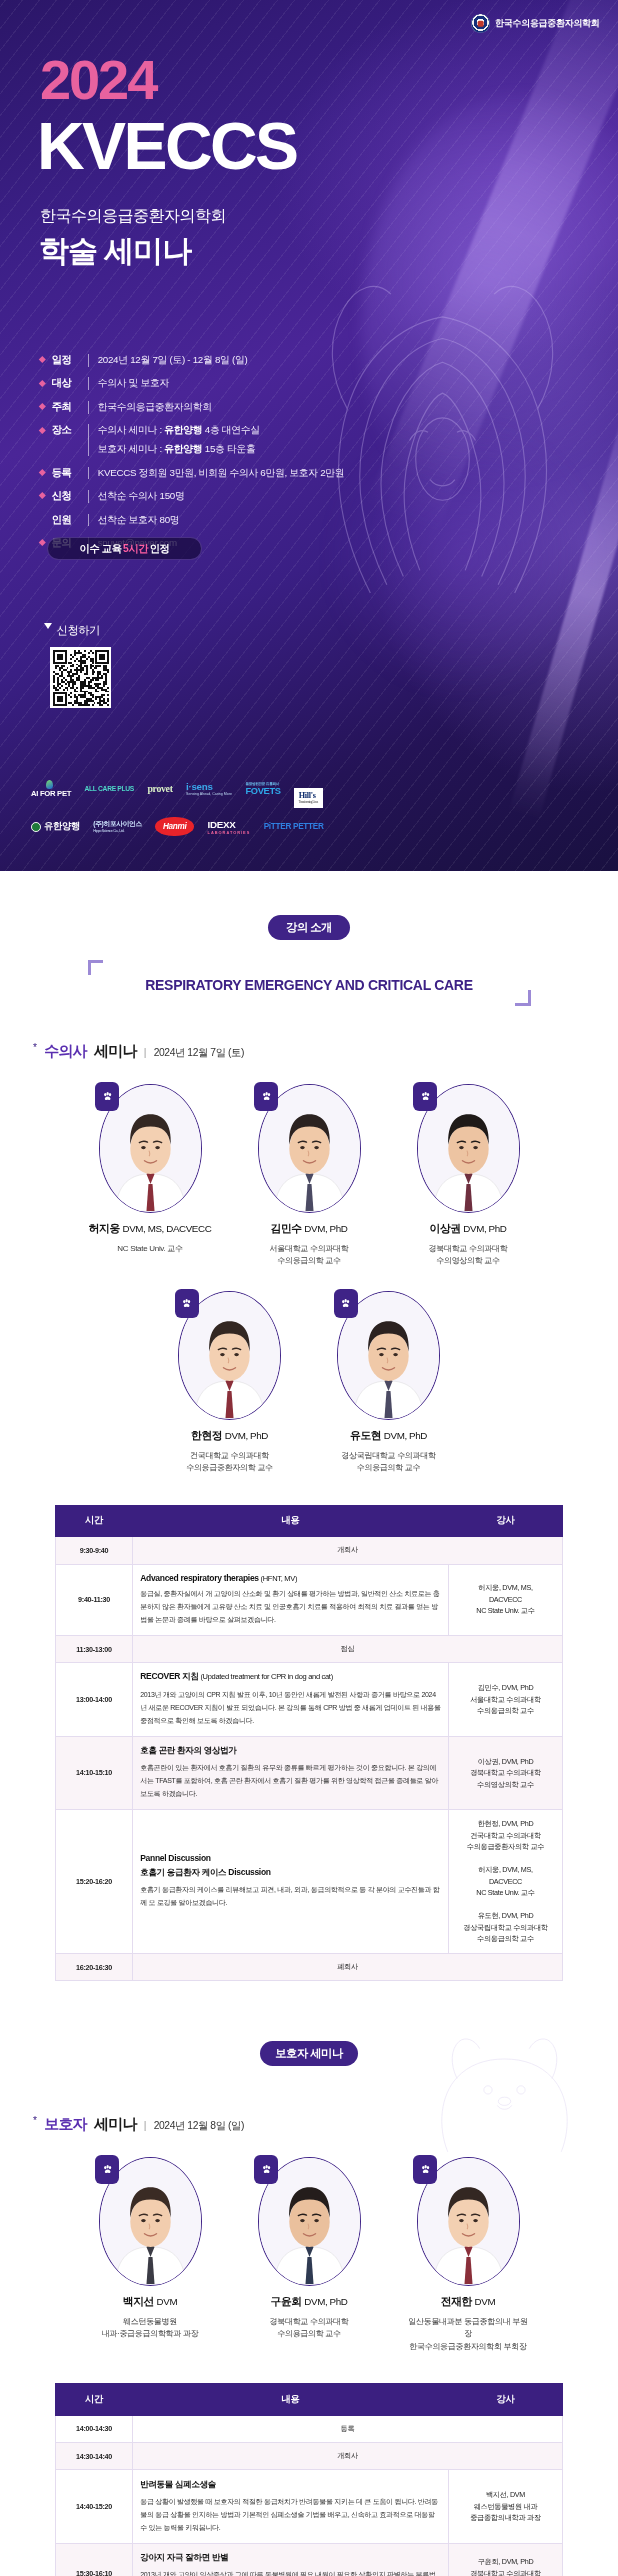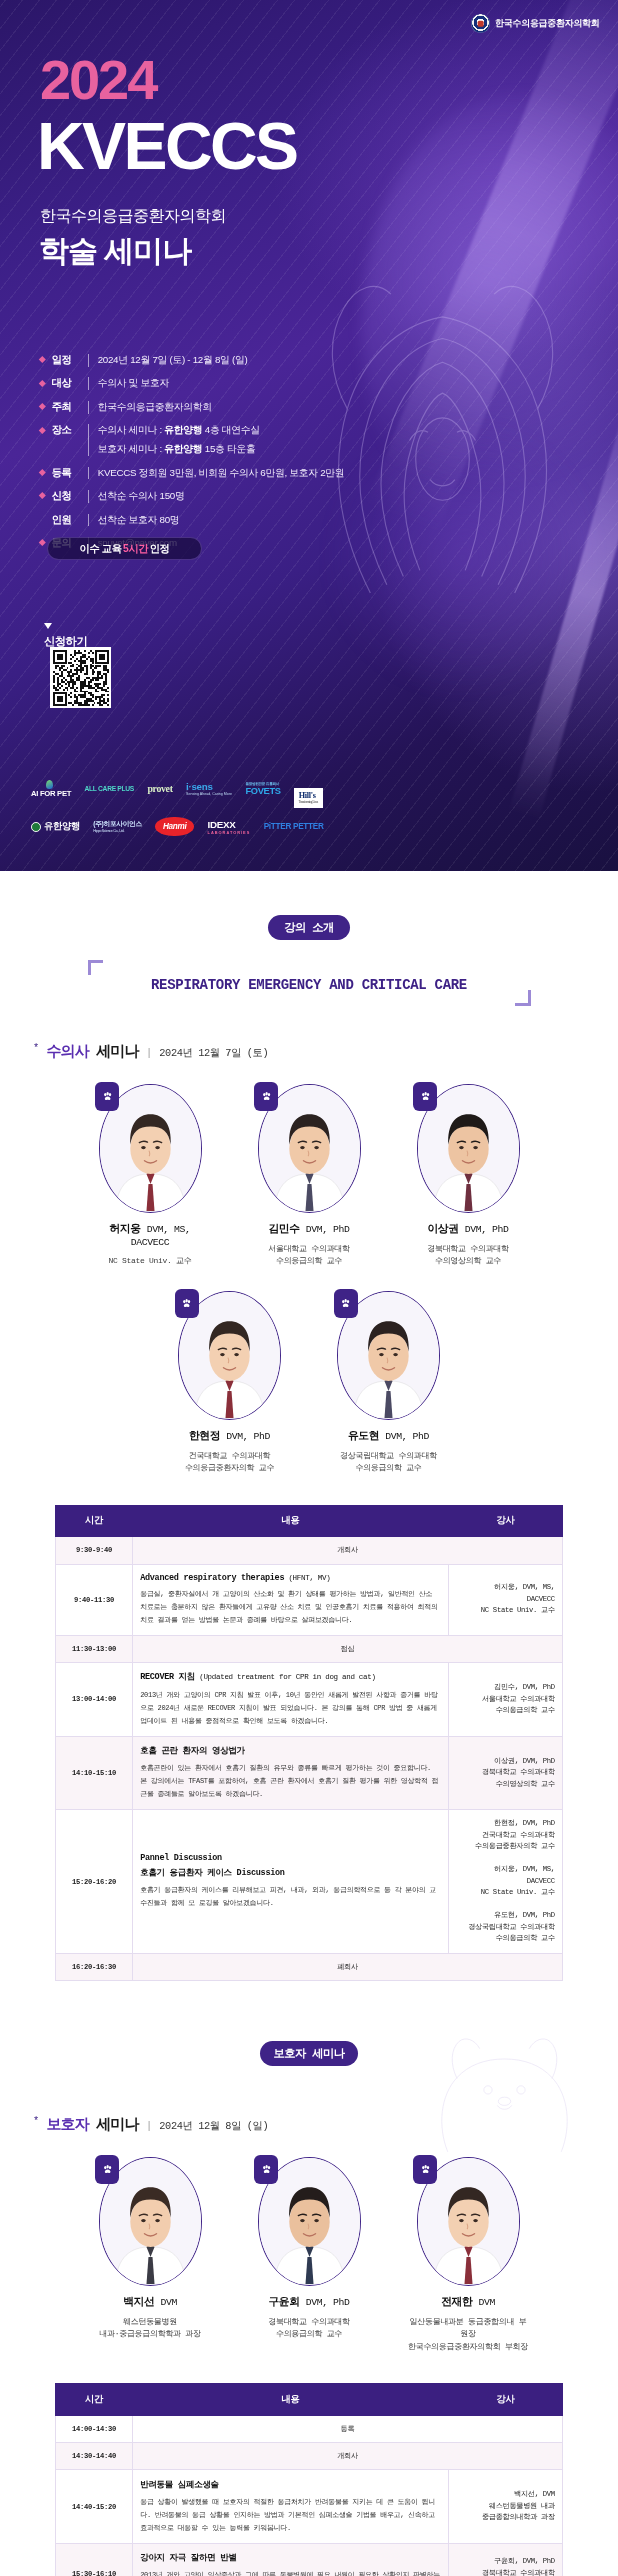--- a/index.html
+++ b/index.html
@@ -127,22 +127,22 @@
     width: 155px; height: 23px; border-radius: 12.4px;
     background: rgba(26,12,66,.78);
     border: 0.5px solid rgba(150,115,230,.35);
     display: flex; align-items: center; justify-content: center;
     color: #ffffff; font-size: 10.3px; font-weight: 600; letter-spacing: -0.4px;
   }
   .credit-pill em { font-style: normal; color: #ff5fa2; font-weight: 800; margin: 0 1.5px; }
 
   .apply-label {
     position: absolute; left: 44px; top: 623px;
-    color: #ffffff; font-size: 11.3px; font-weight: 700; letter-spacing: -0.5px;
-    display: flex; align-items: flex-start; gap: 4.6px; flex-direction: column;
+    color: #ffffff; font-size: 11.3px; font-weight: 400; letter-spacing: -0.5px;
+    display: flex; align-items: flex-start; gap: 4.6px;
   }
   .apply-label .caret {
     width: 0; height: 0; border-left: 4.6px solid transparent;
     border-right: 4.6px solid transparent; border-top: 6.2px solid #ffffff;
   }
   .qr {
     position: absolute; left: 50px; top: 647px;
     width: 61px; height: 61px; background: #ffffff; padding: 2.6px;
   }
   .qr svg { display: block; }
@@ -174,21 +174,21 @@
     background:#1f7a3a; border:1px solid #fff; margin-right:3.1px; vertical-align:-2.1px; }
   .sp-hippo { color:#cfe6ff; font-size:6.7px; }
   .sp-hippo small { display:block; font-size:3.6px; font-weight:400; }
   .sp-hanmi { background:#e8232a; color:#fff; border-radius:50%/50%; padding:3.6px 7.7px;
     font-style:italic; font-size:8.2px; }
   .sp-idexx { color:#fff; font-size:9.8px; }
   .sp-idexx small { display:block; font-size:3.9px; color:#f2649a; letter-spacing:1px; }
   .sp-pitter { color:#2f7fe0; font-size:8.2px; line-height:1; }
 
   
-  .white-sec { width: 618px; background: #fff; padding-bottom: 15.5px; font-family: Liberation Mono, monospace; }
+  .white-sec { width: 618px; background: #fff; padding-bottom: 15.5px; }
 
   .section-pill {
     margin: 44px auto 0; width: 82px; height: 25px;
     background: #3f2387; border-radius: 13.4px;
     display: flex; align-items: center; justify-content: center;
     color: #ffffff; font-size: 11.3px; font-weight: 700; letter-spacing: -0.5px;
   }
 
   .topic-wrap {
     position: relative; margin: 37px auto 0; width: 443px; text-align: center;
@@ -245,21 +245,21 @@
     padding: 8.8px 0; letter-spacing: -0.4px; border: 0.5px solid #3b1f80;
   }
   .sched td {
     border: 0.5px solid #e4dcef; padding: 8.2px 7.2px; vertical-align: middle;
     font-size: 7.2px; color: #222; letter-spacing: -0.3px;
   }
   .sched tr.alt td { background: #faf4f8; }
   .col-time { width: 77px; }
   .col-spk  { width: 114px; }
   .td-time { text-align: center; font-weight: 700; font-size: 8.8px; letter-spacing: -0.4px; }
-  .td-spk  { text-align: right; font-size: 7px; line-height: 1.6; color: #262626; }
+  .td-spk  { text-align: center; font-size: 7px; line-height: 1.6; color: #262626; }
   .td-body .t-title { font-size: 8.5px; font-weight: 800; color: #111; letter-spacing: -0.3px; }
   .td-body .t-title span { font-weight: 400; font-size: 7.5px; }
   .td-body .t-desc { margin-top: 5.2px; font-size: 7px; line-height: 1.85; color: #2b2b2b; }
   .td-center { text-align: center; font-size: 8.2px; font-weight: 500; }
 
   
   .guardian-sec { position: relative; width: 618px; background: #fff; padding-bottom: 5.2px; }
   .dog-outline {
     position: absolute; right: 36px; top: -13.4px; width: 155px; height: 129px; opacity: .32;
   }

